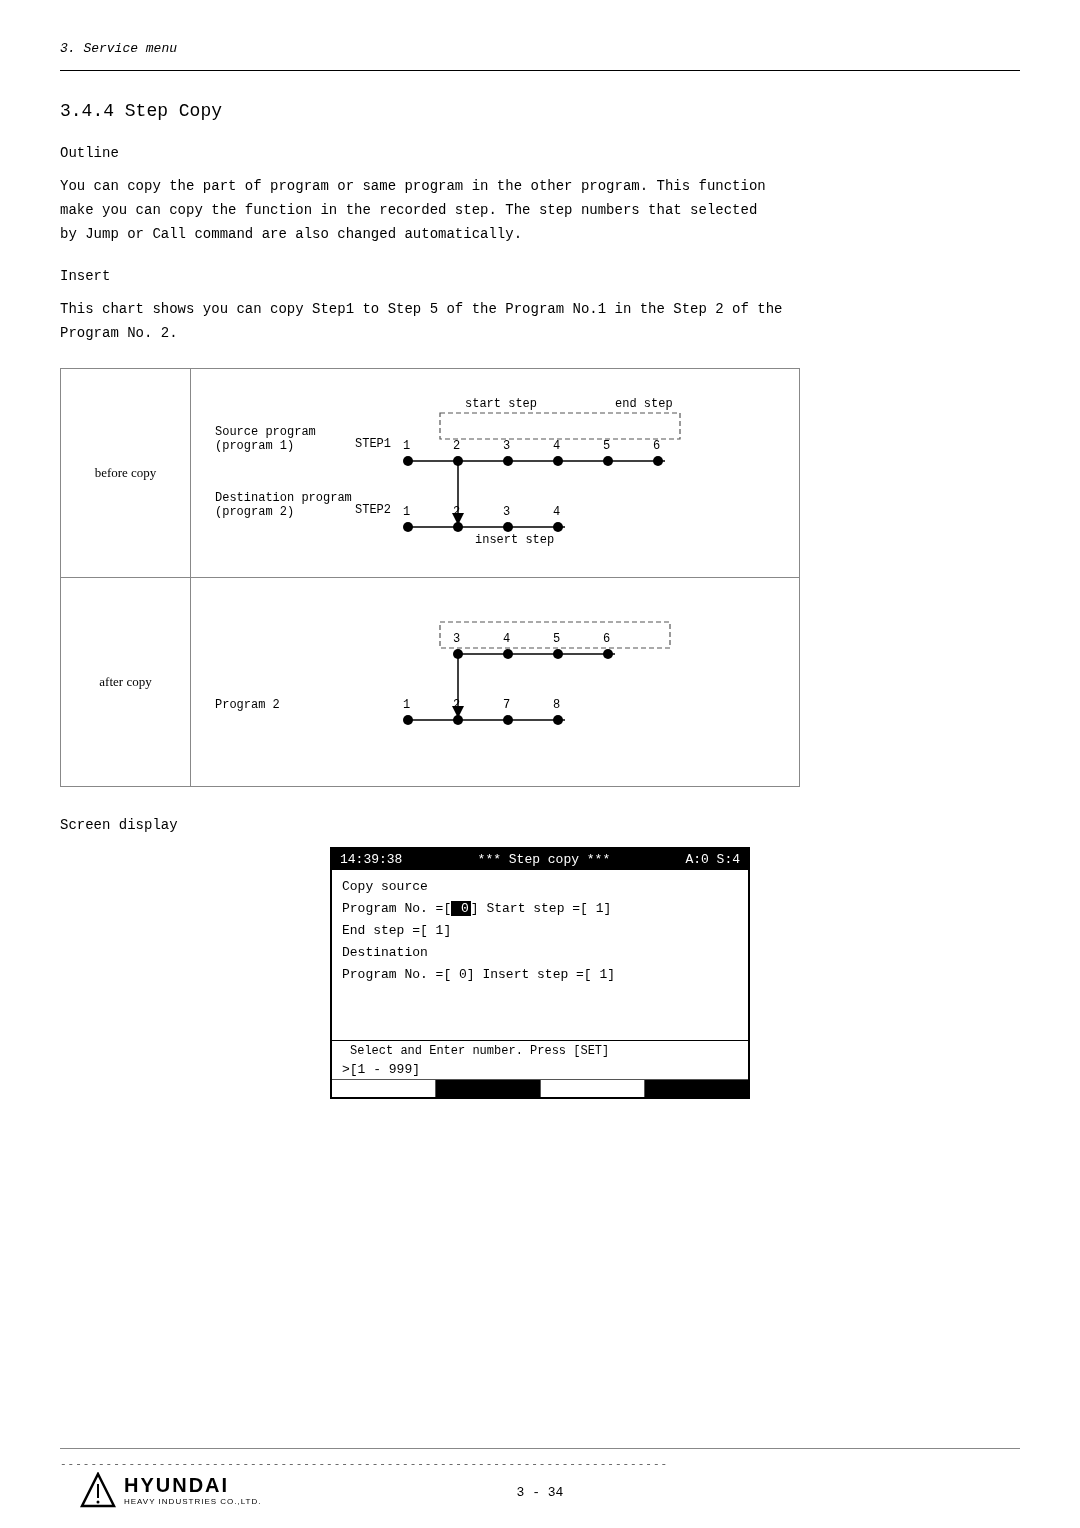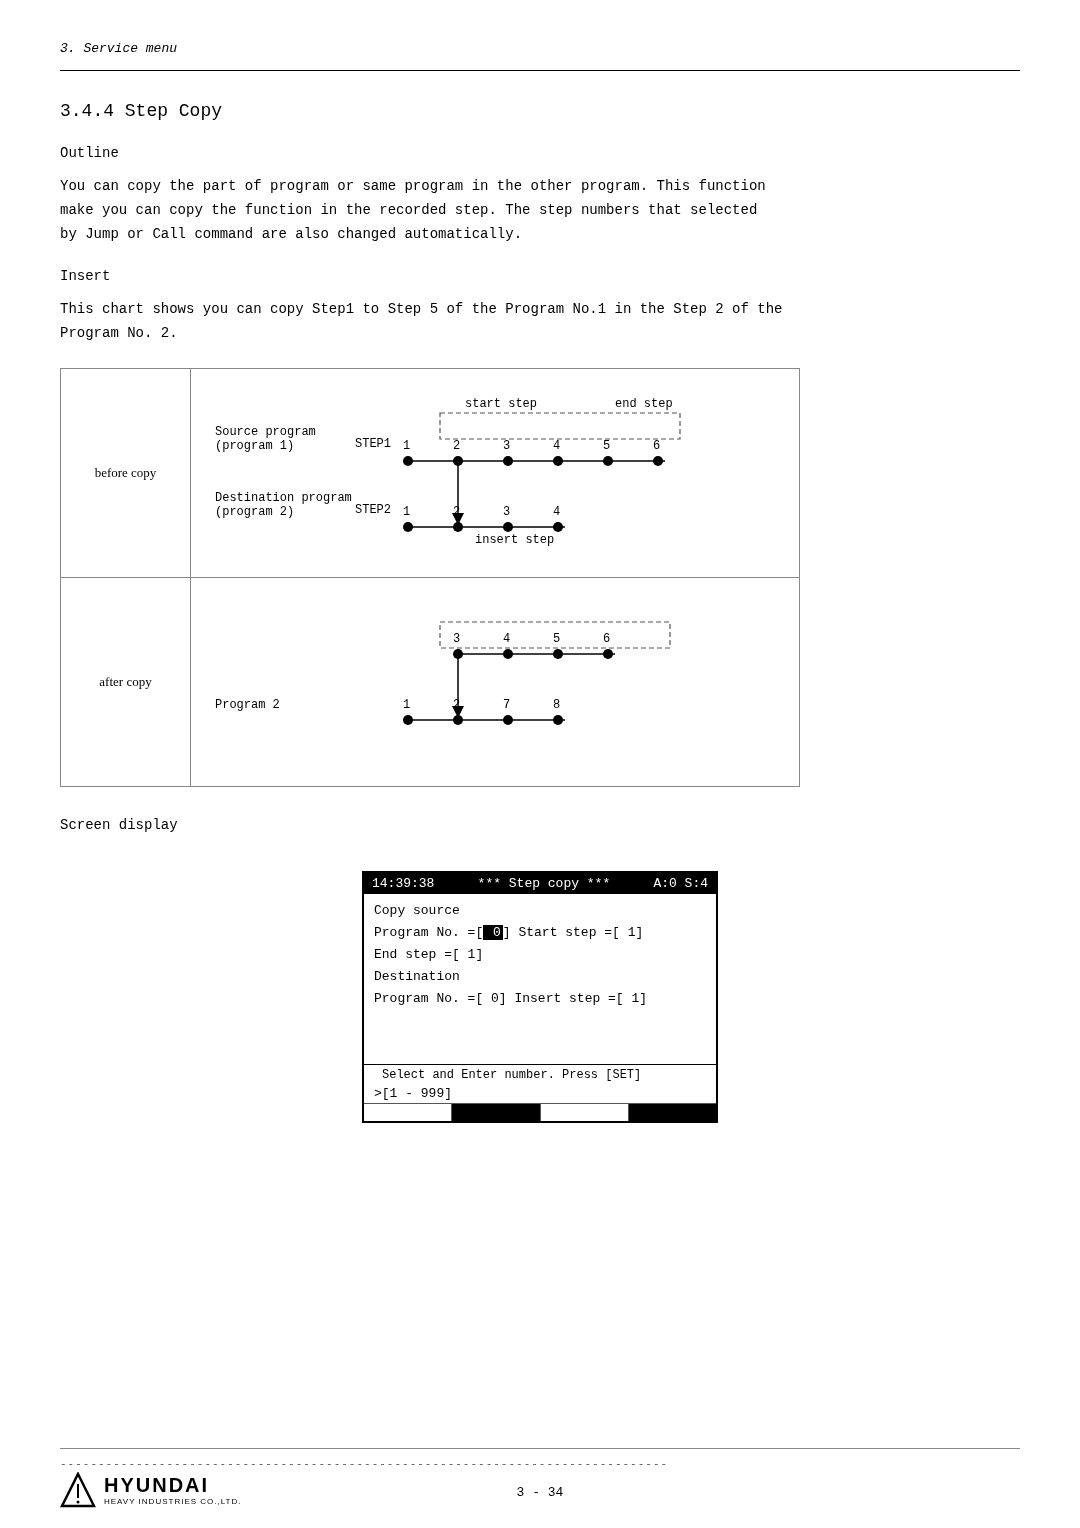--- a/index.html
+++ b/index.html
@@ -68,26 +68,25 @@
       font-family: 'Courier New', monospace;
       font-size: 12px;
     }
     
     .screen-display-container {
       display: flex;
       justify-content: center;
       margin: 10px 0 30px 0;
     }
     .screen-box {
-      width: 356px;
+      width: 420px;
       border: 2px solid #000;
       background: #fff;
       font-family: 'Courier New', monospace;
       font-size: 13px;
-      margin-top: 24px;
     }
     .screen-header {
       background: #000;
       color: #fff;
       padding: 3px 8px;
       font-size: 13px;
       display: flex;
       justify-content: space-between;
     }
     .screen-body {
@@ -118,21 +117,21 @@
     .screen-bottom-bar .seg {
       flex: 1;
       border-right: 1px solid #555;
     }
     .screen-bottom-bar .seg:last-child { border-right: none; }
     .screen-bottom-bar .seg.filled { background: #000; }
     .footer-logo {
       display: flex;
       align-items: center;
       justify-content: flex-start;
-      padding-left: 60px;
+      padding-left: 80px;
       position: absolute;
       bottom: 20px;
       left: 0;
     }
     .footer-page-num {
       position: absolute;
       bottom: 28px;
       left: 50%;
       transform: translateX(-50%);
       font-size: 13px;

